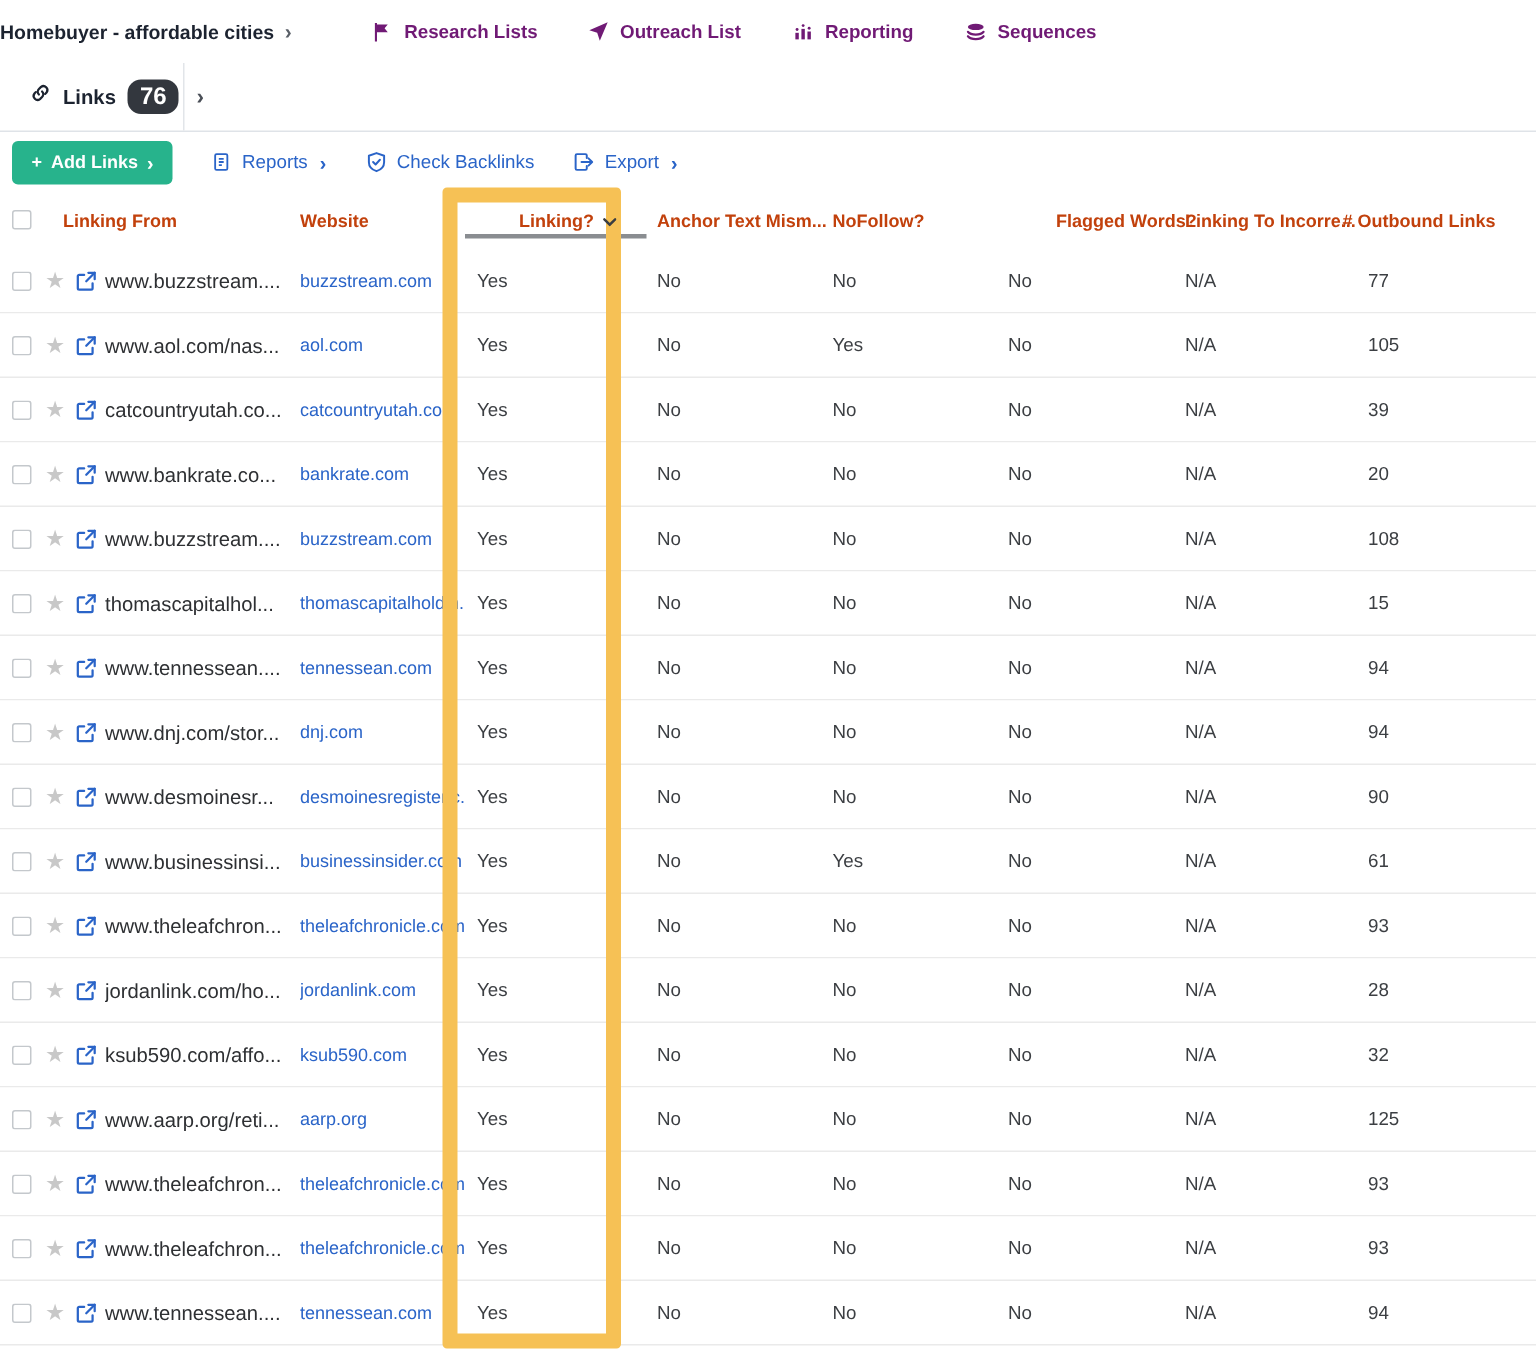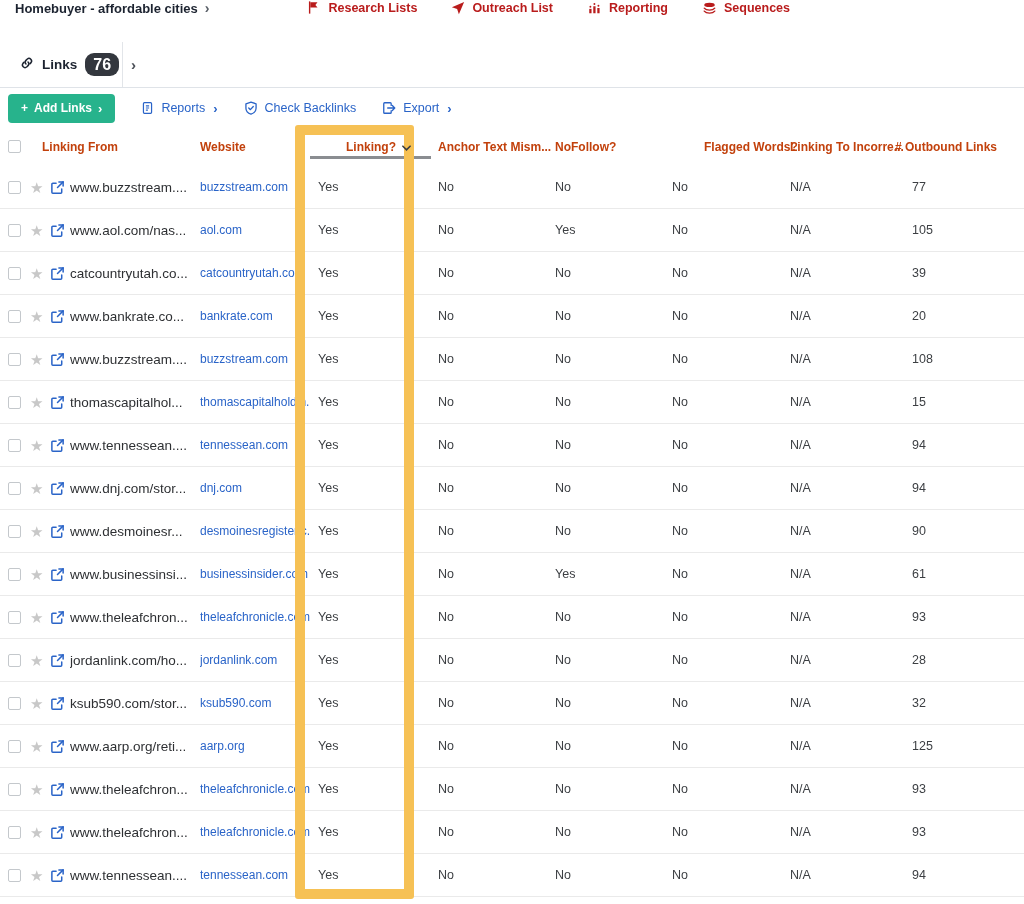--- a/index.html
+++ b/index.html
@@ -1,25 +1,25 @@
 <!DOCTYPE html>
 <html><head>
 <meta charset="utf-8">
 <style>
   * { margin:0; padding:0; box-sizing:border-box; }
   html,body { background:#fff; }
   body { font-family:"Liberation Sans", sans-serif; color:#26282c; }
   .page { position:relative; width:1024px; height:904px; background:#fff; overflow:hidden; }
 
   
-  .topnav { display:flex; align-items:flex-start; height:42px; padding-left:15px; background:#fff;gap:44px; }
+  .topnav { display:flex; align-items:center; height:42px; background:#fff; }
   .breadcrumb { display:flex; align-items:center; font-size:13px; font-weight:bold; color:#1c2330; cursor:pointer; }
   .crumb-chevron { margin-left:7px; color:#5a6068; font-size:14px; font-weight:bold; }
   .navitems { display:flex; align-items:center; margin-left:20px; }
-  .navitem { display:flex; align-items:center; gap:7px; margin-left:34px; font-size:12.5px; font-weight:bold; color:#b91c1c; cursor:pointer; white-space:nowrap; }
+  .navitem { display:flex; align-items:center; gap:7px; margin-left:34px; font-size:12.5px; font-weight:bold; color:#701a75; cursor:pointer; white-space:nowrap; }
   .navitem svg { display:block; }
   .navitem.active { background:#20398f; color:#fff; border-radius:14px; padding:6px 14px; margin-left:26px; }
 
   
   .linksbar { display:flex; align-items:stretch; height:46px; border-bottom:1px solid #dfe3e8; background:#fff; }
   .linksbar-left { display:flex; align-items:center; gap:8px; width:123px; padding-left:20px; border-right:1px solid #e2e5e9; }
   .links-label { font-size:13.5px; font-weight:bold; color:#1c2330; }
   .links-badge { background:#33373e; color:#fff; font-size:16px; font-weight:bold; border-radius:9px; padding:2px 8px; line-height:1.2; }
   .links-chevron { color:#4a4f57; font-size:15px; font-weight:bold; margin-left:4px; cursor:pointer; }
   .linksbar-right { display:flex; align-items:center; padding-left:18px; gap:28px; }
@@ -465,21 +465,21 @@
           <div class="checkbox"></div>
         </div>
       <div class="cell c-star">★</div>
       <div class="cell c-ext">
           <svg width="15" height="15" viewBox="0 0 16 16" fill="none" stroke="currentColor" stroke-width="1.6" stroke-linecap="round" stroke-linejoin="round">
             <path d="M12.5 9.5v3.5a1 1 0 0 1-1 1H3a1 1 0 0 1-1-1V4.5a1 1 0 0 1 1-1h3.5"></path>
             <path d="M9.5 2h4.5v4.5"></path>
             <path d="M14 2L8 8"></path>
           </svg>
         </div>
-      <div class="cell c-from">ksub590.com/stor...</div>
+      <div class="cell c-from">ksub590.com/affo...</div>
       <div class="cell c-site"><a>ksub590.com</a></div>
       <div class="cell c-val c-linking">Yes</div>
       <div class="cell c-val c-anchor">No</div>
       <div class="cell c-val c-nofollow">No</div>
       <div class="cell c-val c-flagged">No</div>
       <div class="cell c-val c-linkto">N/A</div>
       <div class="cell c-val c-outbound">32</div>
     </div>
 
     <div class="trow">

